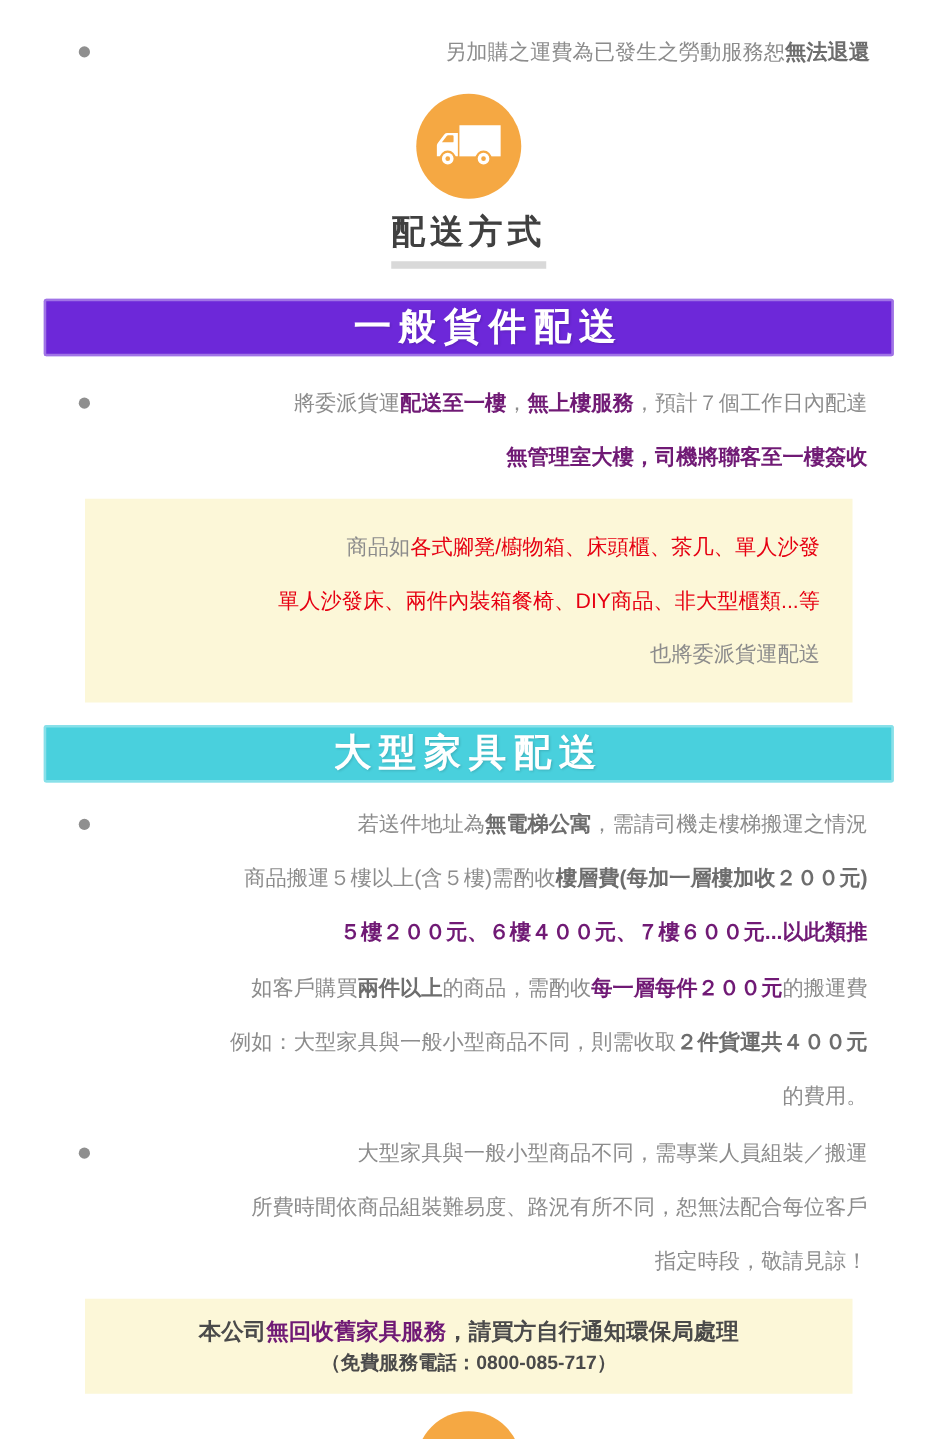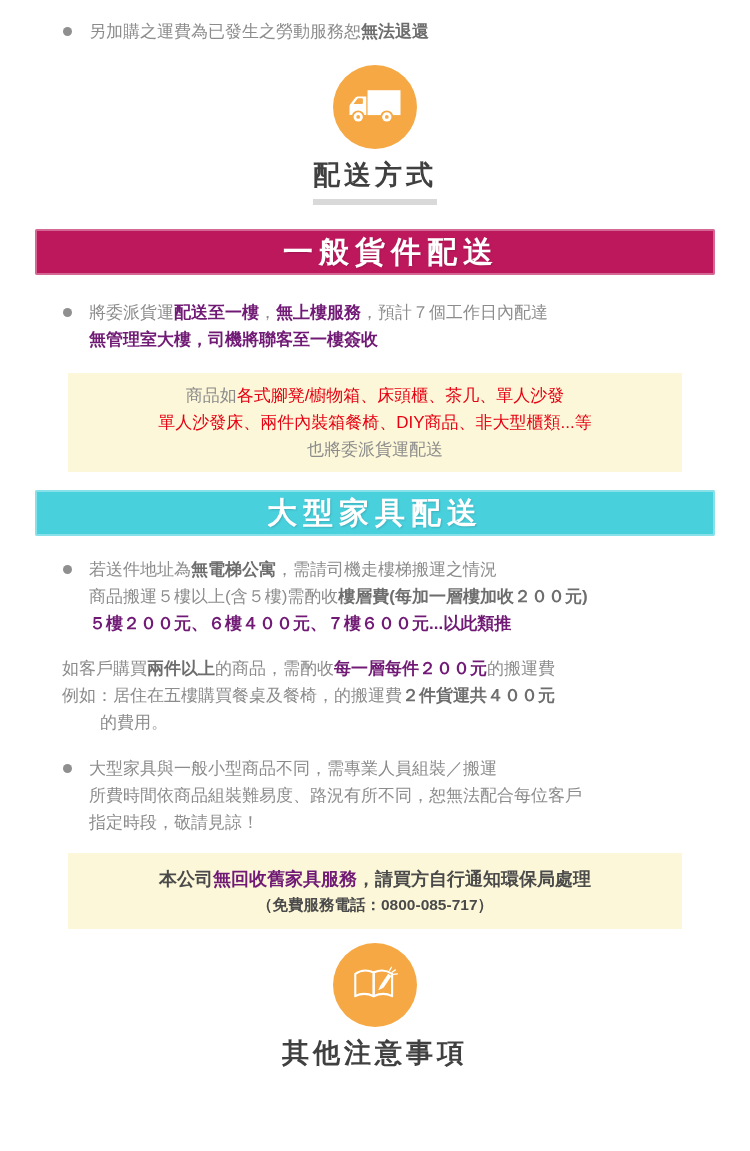--- a/index.html
+++ b/index.html
@@ -7,21 +7,21 @@
     width:750px;
     font-family:"Liberation Sans","DejaVu Sans",sans-serif;
     color:#8c8c8c;
     -webkit-font-smoothing:antialiased;
   }
   .wrap{padding-top:12px;}
 
   
   .bullet-item{position:relative;padding-left:27px;font-size:17px;line-height:27px;}
   .bullet-dot{position:absolute;left:1px;top:9px;width:9px;height:9px;border-radius:50%;background:#8f8f8f;}
-  .line{margin:0;}
+  .line{margin:16px;text-align:right;}
   .sub-red{margin-top:5px;}
   .indent-1{padding-left:38px;}
 
   
   .seg-n{}
   .seg-b{font-weight:700;color:#6d6d6d;}
   .seg-r{color:#e60012;}
   .seg-rb{color:#701a75;font-weight:700;}
   .seg-db{color:#4a4a4a;font-weight:700;}
 
@@ -31,21 +31,21 @@
     display:inline-flex;align-items:center;justify-content:center;}
   .title-wrap{display:inline-block;margin-top:8px;}
   .section-title{font-size:27px;font-weight:700;color:#404040;letter-spacing:4px;}
   .title-bar{height:6px;background:#d9d9d9;margin-top:6px;}
 
   
   .banner{margin:24px 35px 0;height:46px;line-height:46px;text-align:center;
     color:#ffffff;font-size:30px;font-weight:700;letter-spacing:6px;border-radius:2px;
     box-shadow:inset 0 0 0 2px rgba(255,255,255,0.35);
     text-shadow:1px 1px 2px rgba(0,0,0,0.15);}
-  .banner-orange{background:#be185d;padding-left:32px;}
+  .banner-orange{background:#6d28d9;padding-left:32px;}
   .banner-cyan{background:#49d0dd;}
 
   
   .content{margin:24px 40px 0 62px;}
   .content-tight{margin-top:20px;}
 
   
   .note-box{margin:20px 68px 0;background:#fcf7d8;text-align:center;
     padding:9px 10px;font-size:17px;line-height:27px;}
   .recycle-box{margin:17px 68px 0;background:#fcf7d8;text-align:center;padding:12px 10px;}
@@ -108,21 +108,21 @@
 
     <div class="bullet-item">
       <span class="bullet-dot"></span>
       <p class="line"><span class="seg-n">若送件地址為</span><span class="seg-b">無電梯公寓</span><span class="seg-n">，需請司機走樓梯搬運之情況</span></p>
       <p class="line"><span class="seg-n">商品搬運５樓以上(含５樓)需酌收</span><span class="seg-b">樓層費</span><span class="seg-b">(每加一層樓加收２００元)</span></p>
       <p class="line"><span class="seg-rb">５樓２００元、６樓４００元、７樓６００元...以此類推</span></p>
     </div>
 
     <div style="margin-top:18px;">
       <p class="line" style="font-size:17px;line-height:27px;"><span class="seg-n">如客戶購買</span><span class="seg-b">兩件以上</span><span class="seg-n">的商品，需酌收</span><span class="seg-rb">每一層每件２００元</span><span class="seg-n">的搬運費</span></p>
-      <p class="line" style="font-size:17px;line-height:27px;"><span class="seg-n">例如：居住在五樓購買餐桌及餐椅，的搬運費</span><span class="seg-b">２件貨運共４００元</span></p>
+      <p class="line" style="font-size:17px;line-height:27px;"><span class="seg-n">例如：大型家具與一般小型商品不同，則需收取</span><span class="seg-b">２件貨運共４００元</span></p>
       <p class="line indent-1" style="font-size:17px;line-height:27px;"><span class="seg-n">的費用。</span></p>
     </div>
 
 
     <div class="bullet-item" style="margin-top:19px;">
       <span class="bullet-dot"></span>
       <p class="line"><span class="seg-n">大型家具與一般小型商品不同，需專業人員組裝／搬運</span></p>
       <p class="line"><span class="seg-n">所費時間依商品組裝難易度、路況有所不同，恕無法配合每位客戶</span></p>
       <p class="line"><span class="seg-n">指定時段，敬請見諒！</span></p>
     </div>

